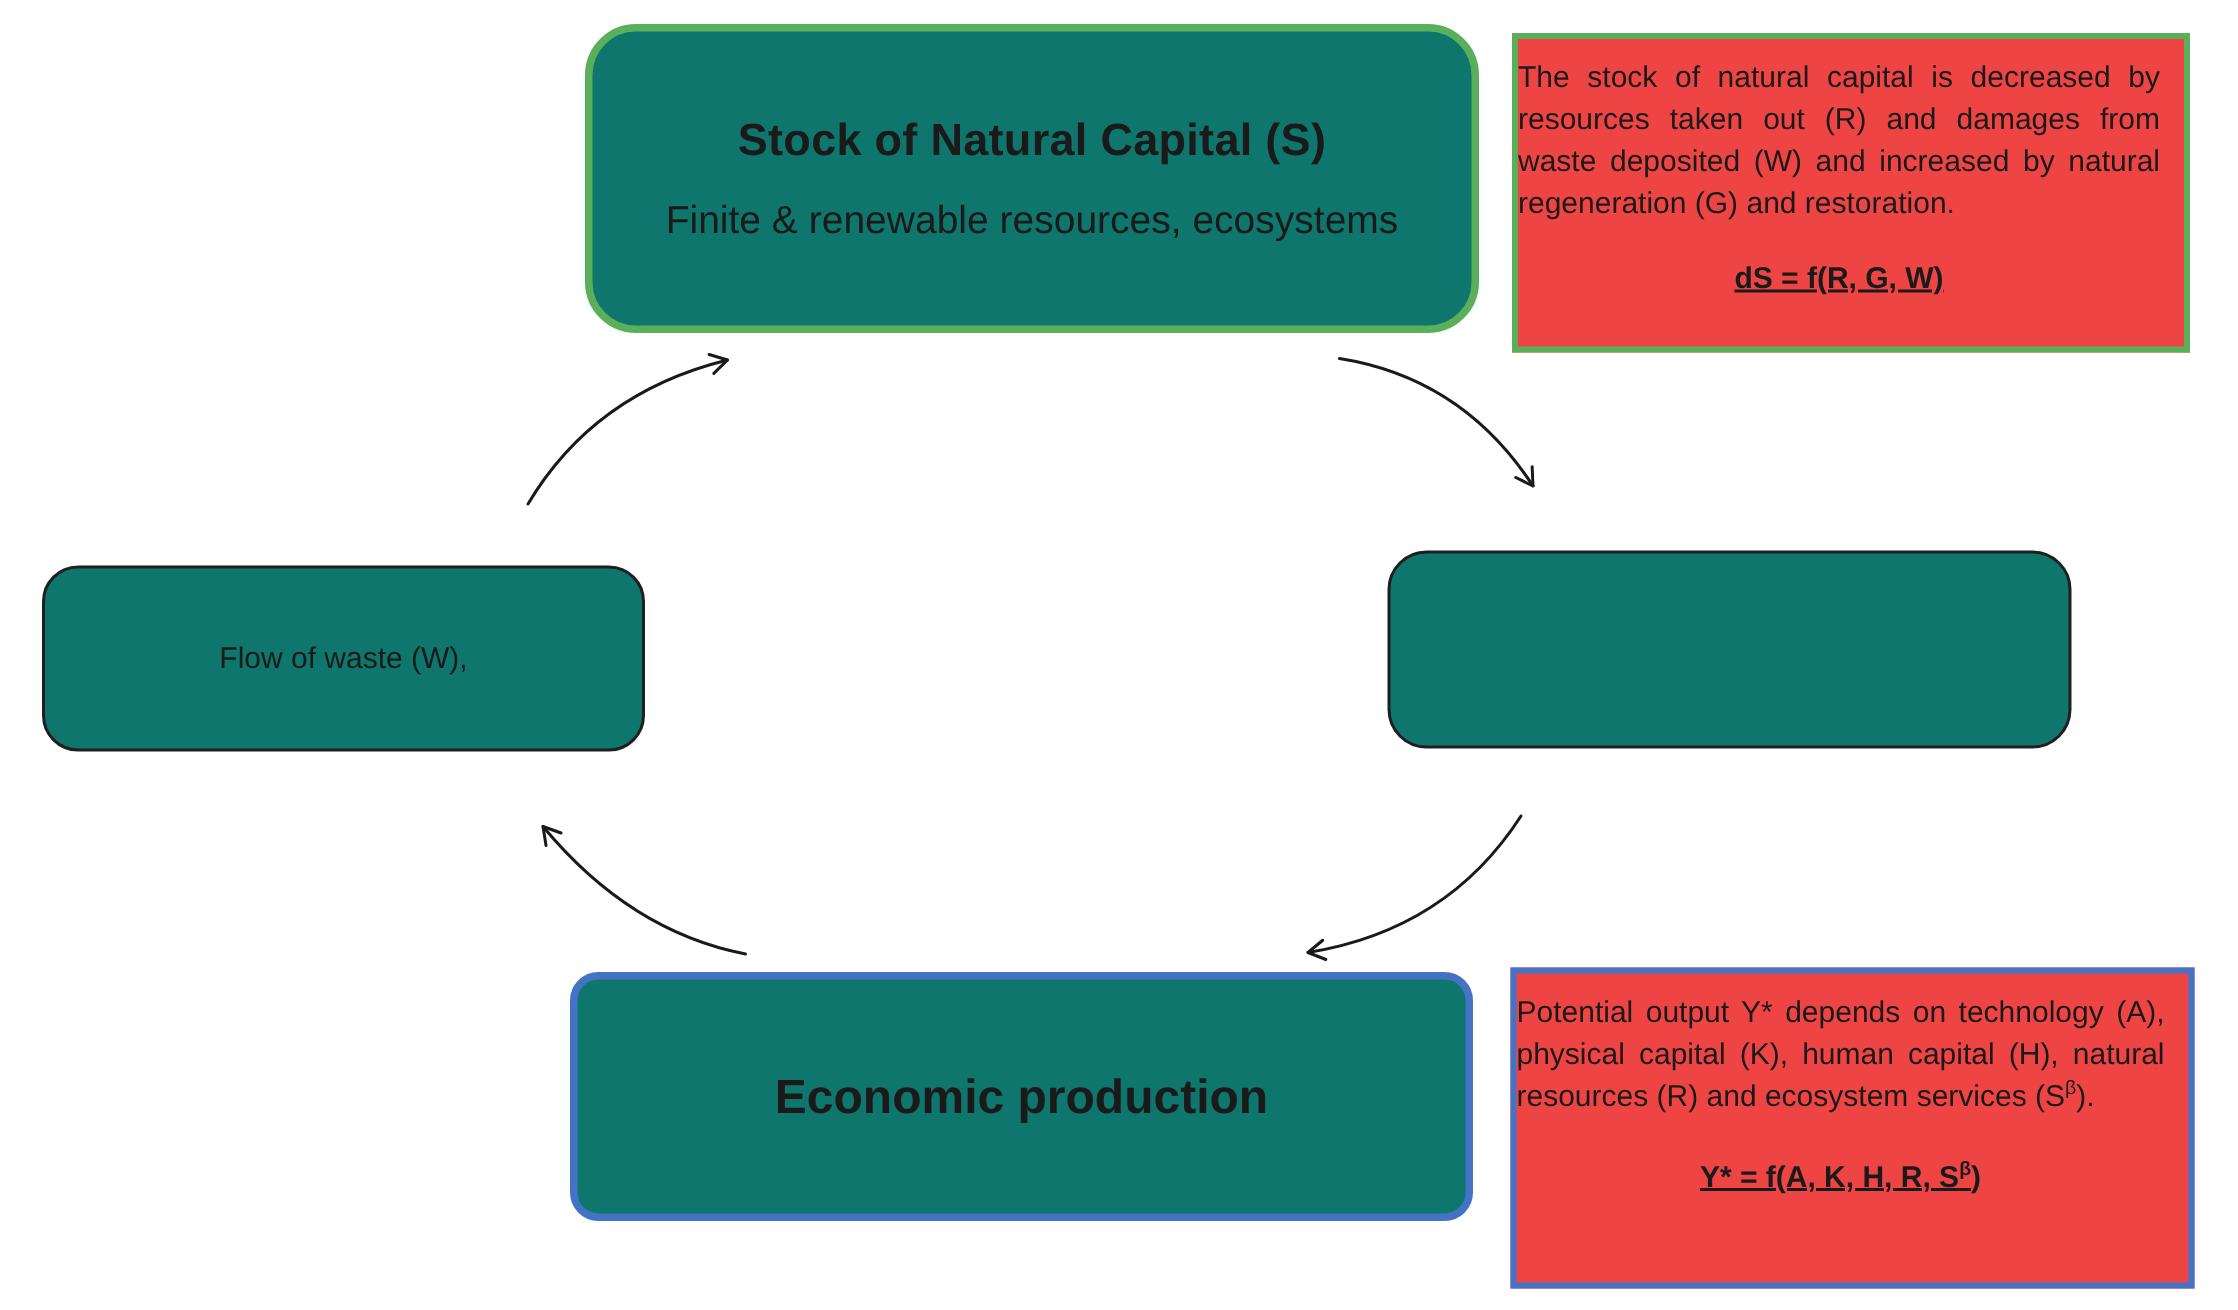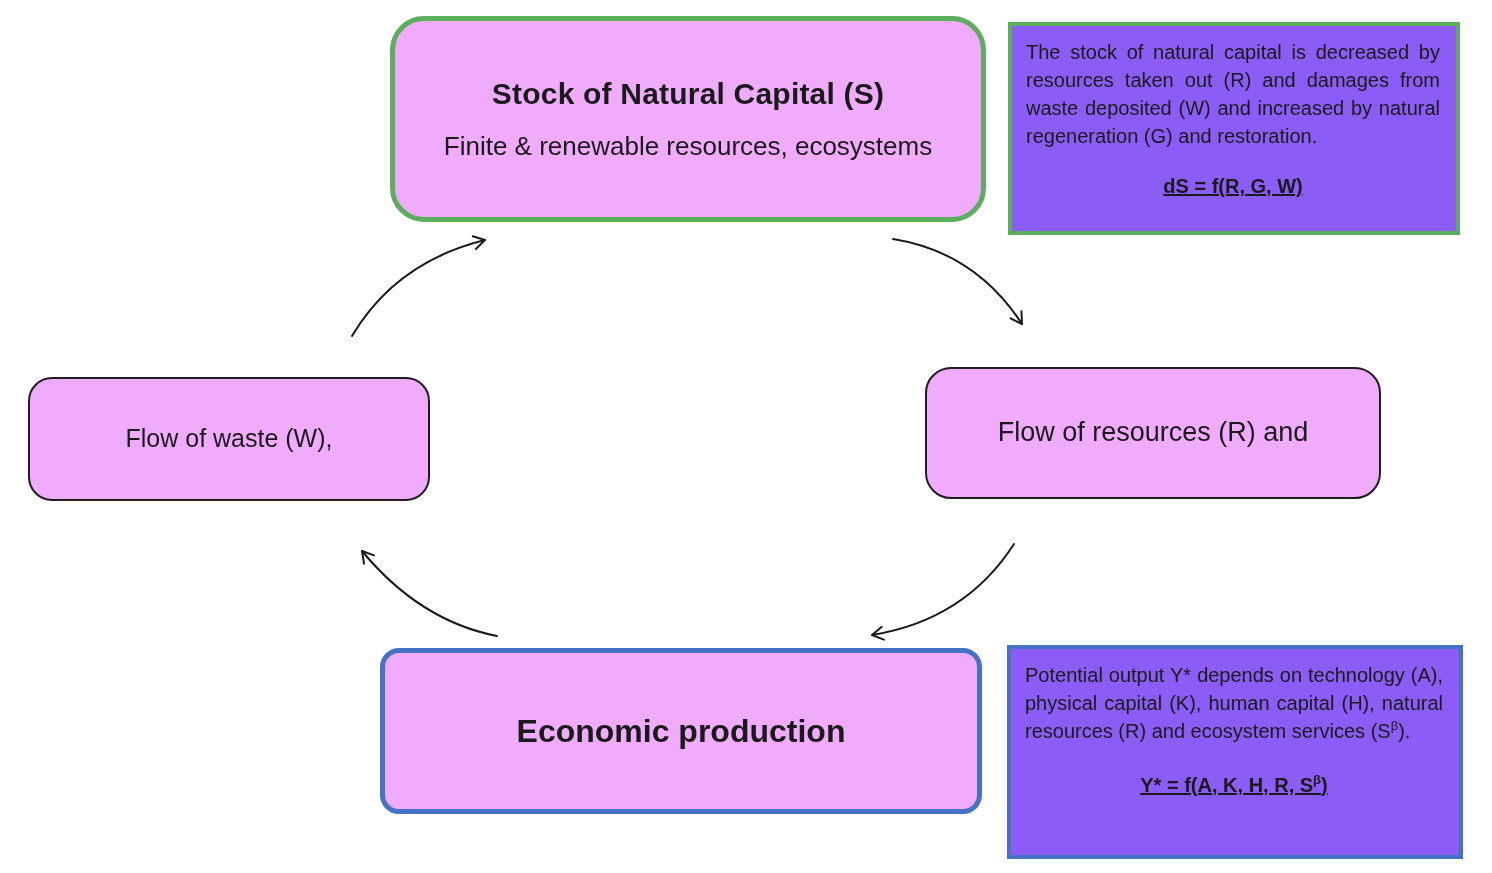--- a/index.html
+++ b/index.html
@@ -12,21 +12,21 @@
     color: #1a1a1a;
     overflow: hidden;
   }
   .arrows {
     position: absolute;
     left: 0; top: 0;
     width: 1492px; height: 873px;
   }
   .box {
     position: absolute;
-    background: #f0abfc;
+    background: #0f766e;
     display: flex;
     flex-direction: column;
     align-items: center;
     justify-content: center;
     text-align: center;
     box-sizing: border-box;
   }
   .stock {
     left: 390px; top: 16px;
     width: 596px; height: 206px;
@@ -38,43 +38,43 @@
     font-weight: bold;
     margin-bottom: 20px;
     letter-spacing: 0.2px;
   }
   .stock-subtitle { font-size: 26px; }
   .waste {
     left: 28px; top: 377px;
     width: 402px; height: 124px;
     border: 2px solid #1f1f1f;
     border-radius: 24px;
-    font-size: 25px;
+    font-size: 20px;
     line-height: 1.33;
   }
   .resources {
     left: 925px; top: 367px;
     width: 456px; height: 132px;
     border: 2px solid #1f1f1f;
     border-radius: 26px;
     font-size: 27px;
     line-height: 1.33;
   }
   .production {
     left: 380px; top: 648px;
     width: 602px; height: 166px;
     border: 5px solid var(--blue);
     border-radius: 19px;
   }
   .prod-title { font-size: 32px; font-weight: bold; }
   .note {
     position: absolute;
-    background: #8b5cf6;
+    background: #ef4444;
     box-sizing: border-box;
-    padding: 12px 16px 10px 14px;
+    padding: 12px 16px 10px 0;
     font-size: 20px;
     line-height: 1.4;
   }
   .green-note {
     left: 1008px; top: 22px;
     width: 452px; height: 213px;
     border: 4px solid var(--green);
   }
   .blue-note {
     left: 1007px; top: 645px;
@@ -117,21 +117,20 @@
   <div class="note green-note">
     <p class="note-body">The stock of natural capital is decreased by resources taken out (R) and damages from waste deposited (W) and increased  by natural regeneration (G) and restoration.</p>
     <div class="note-formula">dS = f(R, G, W)</div>
   </div>
 
   <div class="box waste">
     <div>Flow of waste (W),</div>
   </div>
 
   <div class="box resources">
-    <div>Flow of resources (R) and</div>
   </div>
 
   <div class="box production">
     <div class="prod-title">Economic production</div>
   </div>
 
   <div class="note blue-note">
     <p class="note-body"><span>Potential output Y* depends on technology (A), physical capital (K), human capital (H), natural resources (R)  and ecosystem services (S</span><sup>β</sup><span>).</span></p>
     <div class="note-formula"><span>Y* = f(A, K, H, R, S</span><sup>β</sup><span>)</span></div>
   </div>

